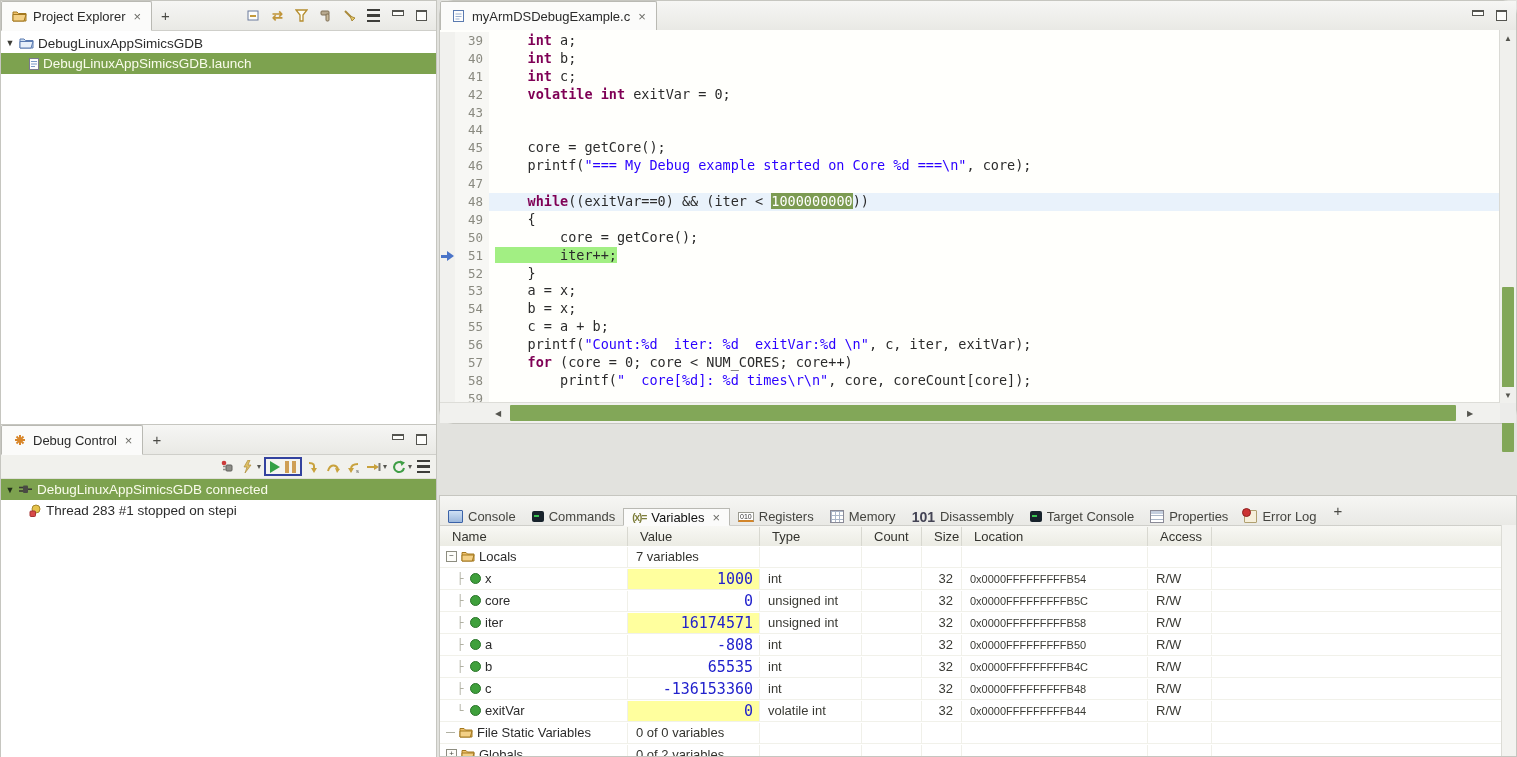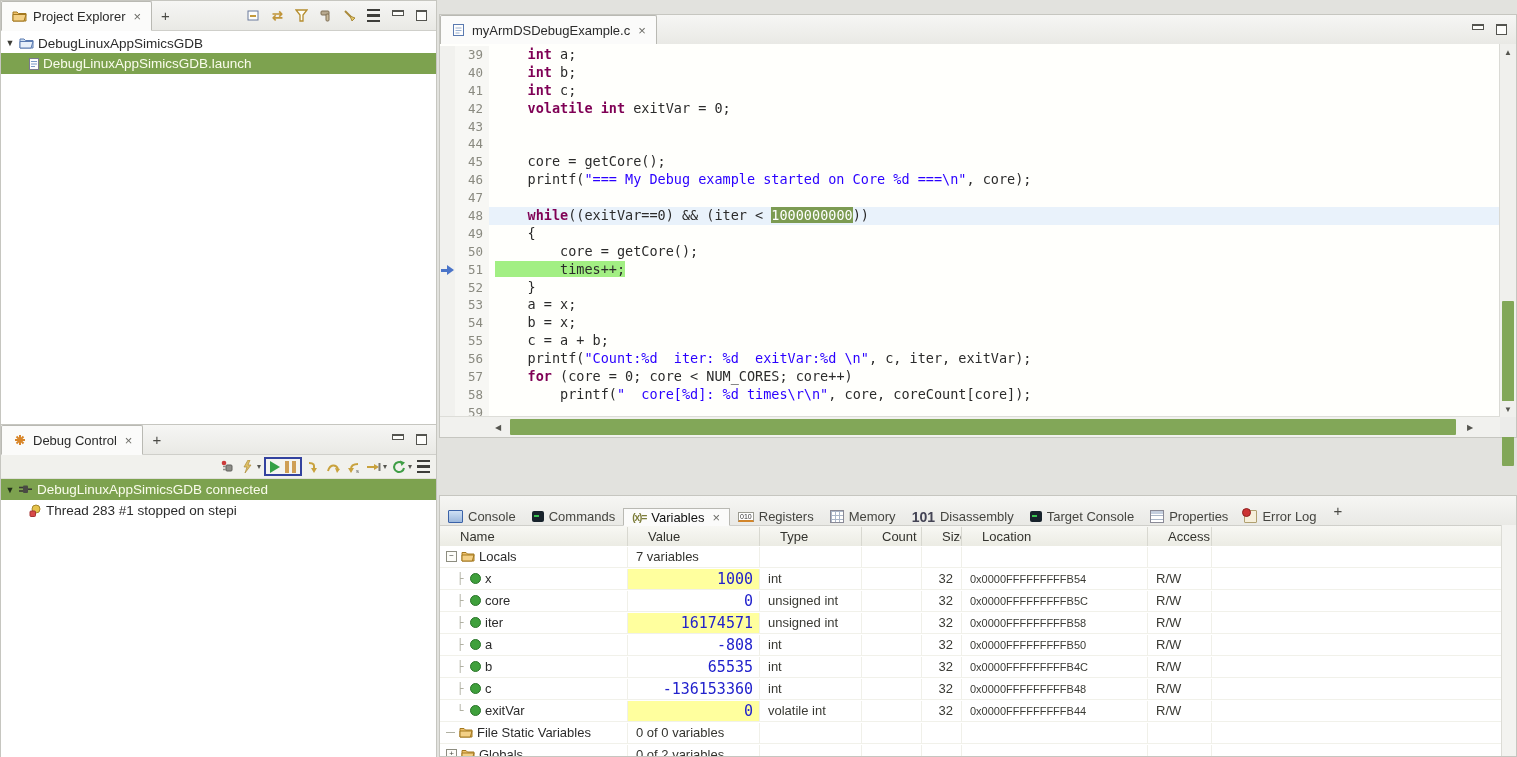--- a/index.html
+++ b/index.html
@@ -27,21 +27,21 @@
   .twist{color:#3c3c36;font-size:9px;width:10px;text-align:center;}
   .indent1{padding-left:28px;}
   
   #dc{left:0;top:424px;width:437px;height:333px;}
   .dctools{height:23px;background:#f1f1ed;display:flex;justify-content:flex-end;align-items:center;gap:3px;padding-right:4px;border-bottom:1px solid #e0e0da;}
   .focusbox{display:flex;align-items:center;gap:5px;border:2px solid #33429f;padding:0 4px;height:19px;box-sizing:border-box;background:#f4f4f0;}
   .play{width:0;height:0;border-left:10px solid #35a046;border-top:6px solid transparent;border-bottom:6px solid transparent;}
   .pause{width:11px;height:12px;border-left:4px solid #cf9f55;border-right:4px solid #cf9f55;box-sizing:border-box;}
   .dc-body{background:#fff;height:calc(100% - 52px);}
   
-  #ed{left:439px;top:14px;width:1078px;height:424px;}
+  #ed{left:439px;top:0;width:1078px;height:424px;border-radius:14px;}
   .edbody{position:absolute;left:0;top:29px;right:16px;bottom:20px;background:#fffffc;overflow:hidden;padding-top:2px;}
   .cl{display:flex;height:17.9px;line-height:17.9px;font-family:"DejaVu Sans Mono",monospace;font-size:13.5px;white-space:pre;}
   .cl .ruler{width:15px;background:#f1f1ee;flex:none;position:relative;}
   .cl .num{width:28px;flex:none;text-align:right;color:#8a8a80;background:#f7f7f4;padding-right:6px;font-size:12.5px;}
   .cl .code{flex:1;padding-left:6px;}
   .cl.cur .code{background:#e9f2fb;}
   .t-k{color:#7f0055;font-weight:bold;}
   .t-s{color:#2a00ff;}
   .t-sel{background:#7c9b52;color:#ffffff;}
   .exec{background:#a2ef83;}
@@ -65,21 +65,21 @@
   .ti-console{width:13px;height:11px;border:1px solid #3a62a8;background:linear-gradient(#cfe0f4,#9cb8dd);border-radius:1px;}
   .ti-commands,.ti-target-console{width:12px;height:11px;background:#17222b;border-radius:2px;position:relative;}
   .ti-commands::after,.ti-target-console::after{content:"";position:absolute;left:2px;top:4px;width:5px;height:2px;background:#39c24f;}
   .ti-memory{width:12px;height:11px;background:#fff;border:1px solid #8a8a96;background-image:linear-gradient(#aab6c8 1px,transparent 1px),linear-gradient(90deg,#aab6c8 1px,transparent 1px);background-size:4px 4px;}
   .ti-properties{width:12px;height:11px;background:#fff;border:1px solid #8a8a96;background-image:linear-gradient(#c4cede 3px,transparent 3px),linear-gradient(#aab6c8 1px,transparent 1px);background-size:100% 100%,100% 4px;}
   .ti-error-log{width:11px;height:11px;background:#f6efda;border:1px solid #b0a070;border-radius:1px;position:relative;}
   .ti-error-log::after{content:"";position:absolute;left:-3px;top:-3px;width:7px;height:7px;background:#cc3333;border-radius:50%;border:1px solid #8d1f1f;}
   
   .vhead,.vrow{display:grid;grid-template-columns:188px 132px 102px 60px 40px 186px 64px 1fr;align-items:center;}
   .vhead{height:21px;background:linear-gradient(#f8f8f4,#ebebE3);border-bottom:1px solid #cfcfc7;}
-  .vhead .hcell{padding-left:20px;color:#33332e;border-right:1px solid #d8d8d0;height:20px;line-height:20px;overflow:hidden;}
+  .vhead .hcell{padding-left:12px;color:#33332e;border-right:1px solid #d8d8d0;height:20px;line-height:20px;overflow:hidden;}
   .vbody{background:#fff;position:absolute;left:0;right:14px;top:50px;bottom:0;overflow:hidden;}
   .vrow{height:21px;border-bottom:1px solid #f1f1ea;}
   .cell{height:20px;line-height:20px;border-right:1px solid #f0f0e9;overflow:hidden;white-space:nowrap;}
   .c-name{display:flex;align-items:center;gap:4px;padding-left:6px;}
   .c-value{text-align:right;padding-right:6px;font-family:"DejaVu Sans Mono",monospace;font-size:15px;color:#2222cc;}
   .c-value.grp{text-align:left;padding-left:8px;font-family:"Liberation Sans",sans-serif;font-size:13px;color:#33332e;}
   .c-value.hl{background:#ffff9e;}
   .c-type,.c-loc,.c-acc{padding-left:8px;color:#3a3a34;}
   .c-size{text-align:right;padding-right:8px;color:#3a3a34;}
   .c-loc{font-size:11px;}
@@ -310,21 +310,21 @@
         <div class="cl"><span class="ruler"></span><span class="num">41</span><span class="code"><span class="t-p">    </span><span class="t-k">int</span><span class="t-p"> c;</span></span></div>
         <div class="cl"><span class="ruler"></span><span class="num">42</span><span class="code"><span class="t-p">    </span><span class="t-k">volatile</span><span class="t-p"> </span><span class="t-k">int</span><span class="t-p"> exitVar = 0;</span></span></div>
         <div class="cl"><span class="ruler"></span><span class="num">43</span><span class="code"></span></div>
         <div class="cl"><span class="ruler"></span><span class="num">44</span><span class="code"></span></div>
         <div class="cl"><span class="ruler"></span><span class="num">45</span><span class="code"><span class="t-p">    core = getCore();</span></span></div>
         <div class="cl"><span class="ruler"></span><span class="num">46</span><span class="code"><span class="t-p">    printf(</span><span class="t-s">"=== My Debug example started on Core %d ===\n"</span><span class="t-p">, core);</span></span></div>
         <div class="cl"><span class="ruler"></span><span class="num">47</span><span class="code"></span></div>
         <div class="cl cur"><span class="ruler"></span><span class="num">48</span><span class="code"><span class="t-p">    </span><span class="t-k">while</span><span class="t-p">((exitVar==0) &amp;&amp; (iter &lt; </span><span class="t-sel">1000000000</span><span class="t-p">))</span></span></div>
         <div class="cl"><span class="ruler"></span><span class="num">49</span><span class="code"><span class="t-p">    {</span></span></div>
         <div class="cl"><span class="ruler"></span><span class="num">50</span><span class="code"><span class="t-p">        core = getCore();</span></span></div>
-        <div class="cl"><span class="ruler ip"></span><span class="num">51</span><span class="code"><span class="exec"><span class="t-p">        times++;</span></span></span></div>
+        <div class="cl"><span class="ruler ip"></span><span class="num">51</span><span class="code"><span class="exec"><span class="t-p">        iter++;</span></span></span></div>
         <div class="cl"><span class="ruler"></span><span class="num">52</span><span class="code"><span class="t-p">    }</span></span></div>
         <div class="cl"><span class="ruler"></span><span class="num">53</span><span class="code"><span class="t-p">    a = x;</span></span></div>
         <div class="cl"><span class="ruler"></span><span class="num">54</span><span class="code"><span class="t-p">    b = x;</span></span></div>
         <div class="cl"><span class="ruler"></span><span class="num">55</span><span class="code"><span class="t-p">    c = a + b;</span></span></div>
         <div class="cl"><span class="ruler"></span><span class="num">56</span><span class="code"><span class="t-p">    printf(</span><span class="t-s">"Count:%d  iter: %d  exitVar:%d \n"</span><span class="t-p">, c, iter, exitVar);</span></span></div>
         <div class="cl"><span class="ruler"></span><span class="num">57</span><span class="code"><span class="t-p">    </span><span class="t-k">for</span><span class="t-p"> (core = 0; core &lt; NUM_CORES; core++)</span></span></div>
         <div class="cl"><span class="ruler"></span><span class="num">58</span><span class="code"><span class="t-p">        printf(</span><span class="t-s">"  core[%d]: %d times\r\n"</span><span class="t-p">, core, coreCount[core]);</span></span></div>
         <div class="cl"><span class="ruler"></span><span class="num">59</span><span class="code"></span></div>
         <div class="cl"><span class="ruler"></span><span class="num">60</span><span class="code"><span class="t-p">    </span><span class="t-k">return</span><span class="t-p"> 0;</span></span></div>
         <div class="cl"><span class="ruler"></span><span class="num">61</span><span class="code"><span class="t-p">}</span></span></div>

